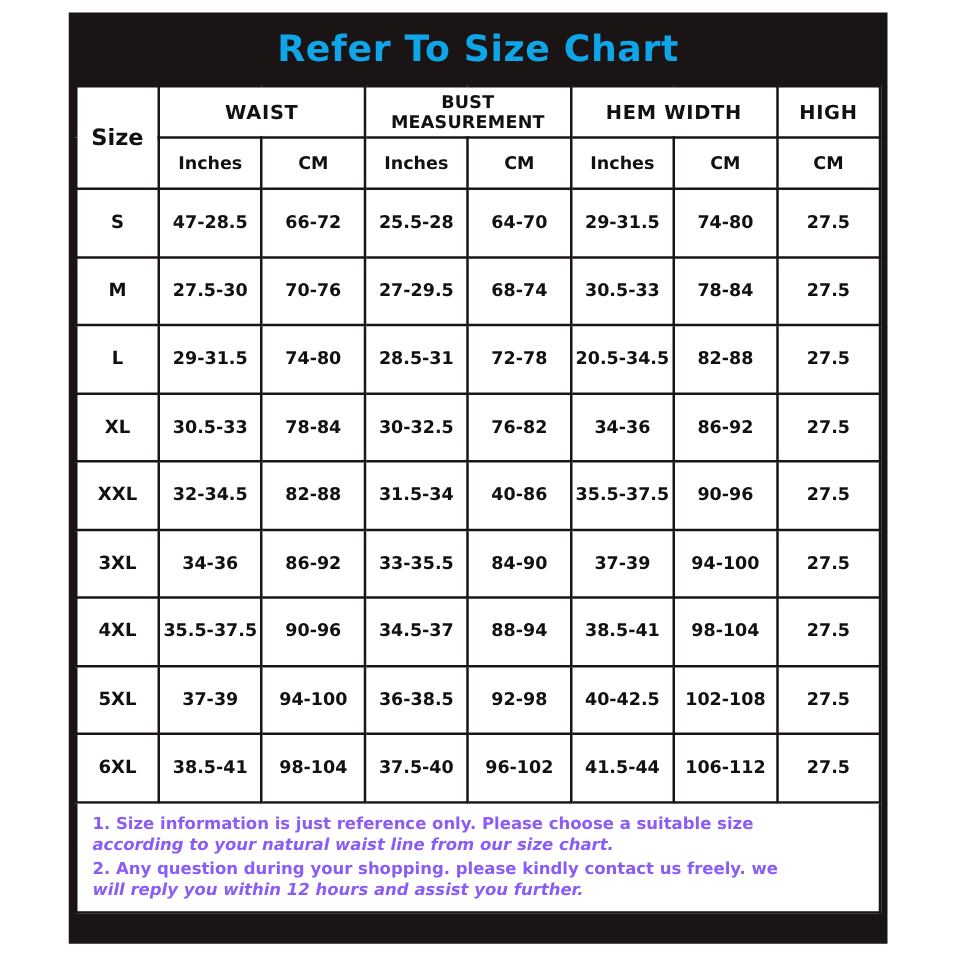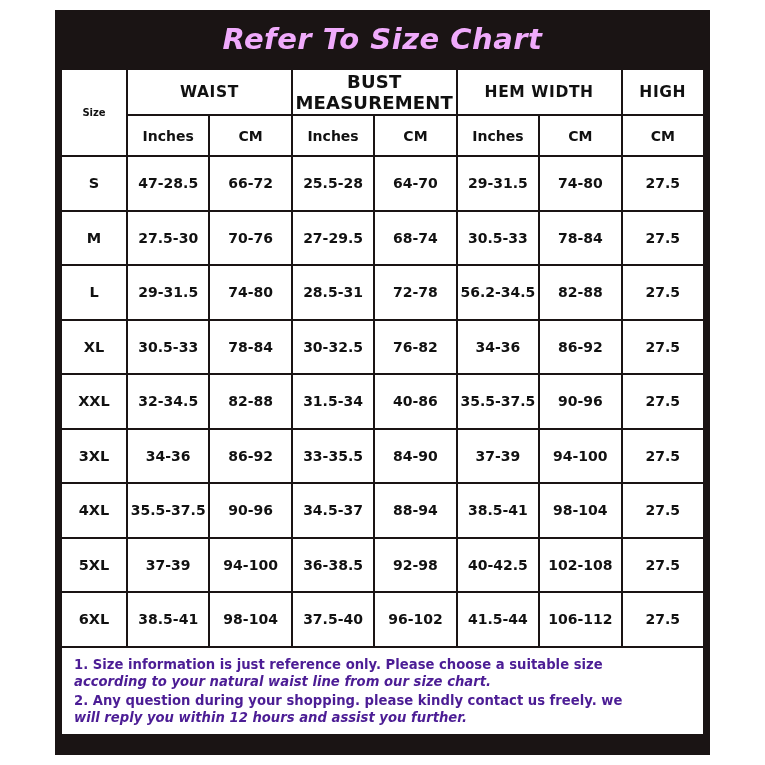--- a/index.html
+++ b/index.html
@@ -27,26 +27,25 @@
     width: 655px;
     height: 745px;
     background: #1a1414;
     box-sizing: border-box;
     padding: 0;
   }
   .chart-title {
     height: 58px;
     line-height: 58px;
     text-align: center;
-    color: #f0abfc;
+    color: #0ea5e9;
     font-size: 29px;
     font-weight: bold;
     letter-spacing: 0.5px;
     font-family: "DejaVu Sans", sans-serif;
-    font-style: italic;
   }
   table.size-table {
     border-collapse: collapse;
     width: 645px;
     margin: 0 auto;
     background: #ffffff;
     table-layout: fixed;
   }
   table.size-table td, table.size-table th {
     border: 2px solid #1a1414;
@@ -57,26 +56,26 @@
     font-weight: bold;
     background: #ffffff;
   }
   .grp-head {
     font-size: 15.5px;
     letter-spacing: 0.6px;
     height: 37px;
     margin-left: 24px;
   }
   .grp-head.small {
-    font-size: 18px;
+    font-size: 14px;
     letter-spacing: 0.2px;
     text-align: center;
   }
   .size-corner {
-    font-size: 10px;
+    font-size: 18px;
     width: 62px;
   }
   .unit-head {
     font-size: 14px;
     height: 37px;
   }
   .data-cell {
     font-size: 14px;
     height: 50.5px;
   }
@@ -86,21 +85,21 @@
   .notes {
     width: 645px;
     margin: 0 auto;
     background: #ffffff;
     box-sizing: border-box;
     border: 2px solid #1a1414;
     border-top: none;
     padding: 8px 10px 6px 12px;
   }
   .note-line {
-    color: #4c1d95;
+    color: #8b5cf6;
     font-size: 13.2px;
     font-weight: bold;
     line-height: 17.5px;
     font-family: "DejaVu Sans", sans-serif;
     margin: 0;
     padding: 0;
   }
   .note-block {
     margin-bottom: 1px;
     font-style: italic;
@@ -153,21 +152,21 @@
           <td class="data-cell">30.5-33</td>
           <td class="data-cell">78-84</td>
           <td class="data-cell">27.5</td>
         </tr>
         <tr>
           <td class="data-cell size-cell">L</td>
           <td class="data-cell">29-31.5</td>
           <td class="data-cell">74-80</td>
           <td class="data-cell">28.5-31</td>
           <td class="data-cell">72-78</td>
-          <td class="data-cell">56.2-34.5</td>
+          <td class="data-cell">20.5-34.5</td>
           <td class="data-cell">82-88</td>
           <td class="data-cell">27.5</td>
         </tr>
         <tr>
           <td class="data-cell size-cell">XL</td>
           <td class="data-cell">30.5-33</td>
           <td class="data-cell">78-84</td>
           <td class="data-cell">30-32.5</td>
           <td class="data-cell">76-82</td>
           <td class="data-cell">34-36</td>

